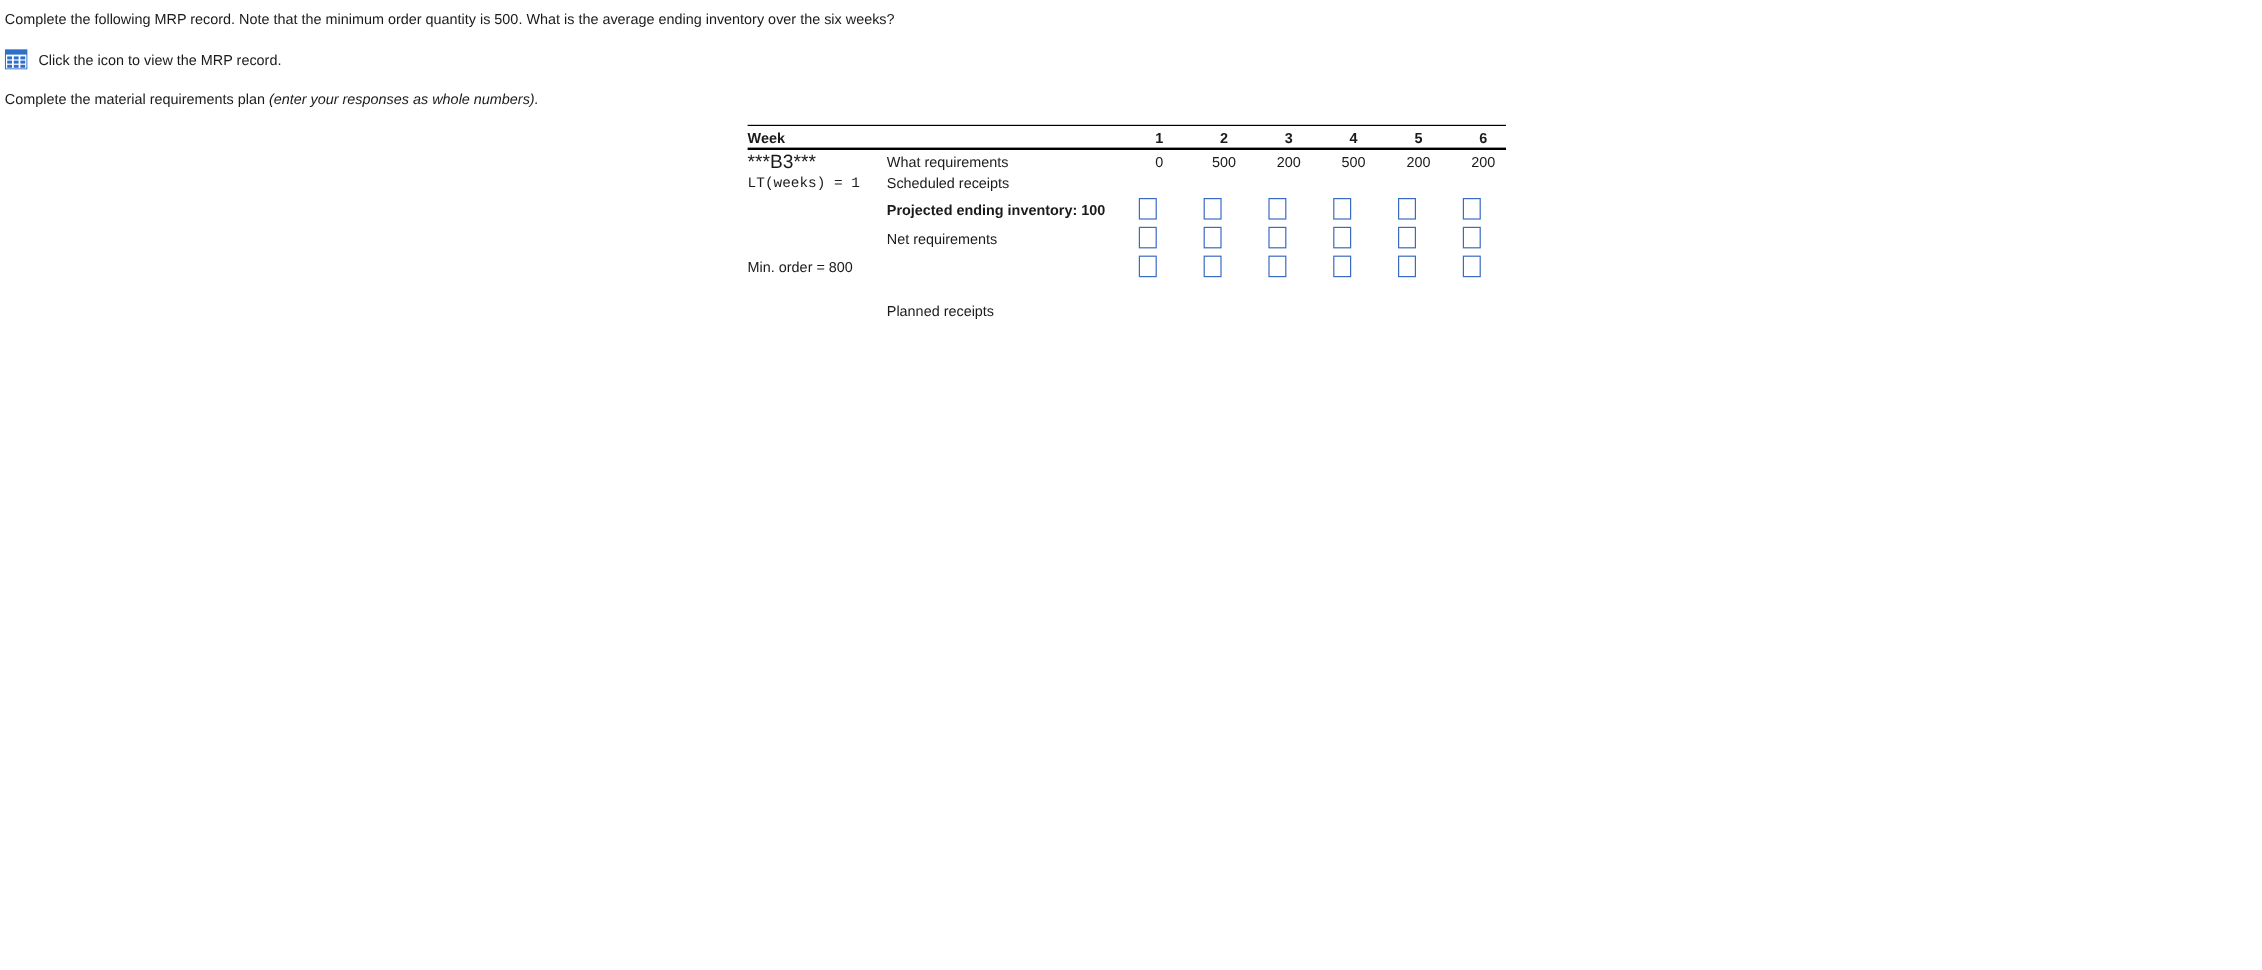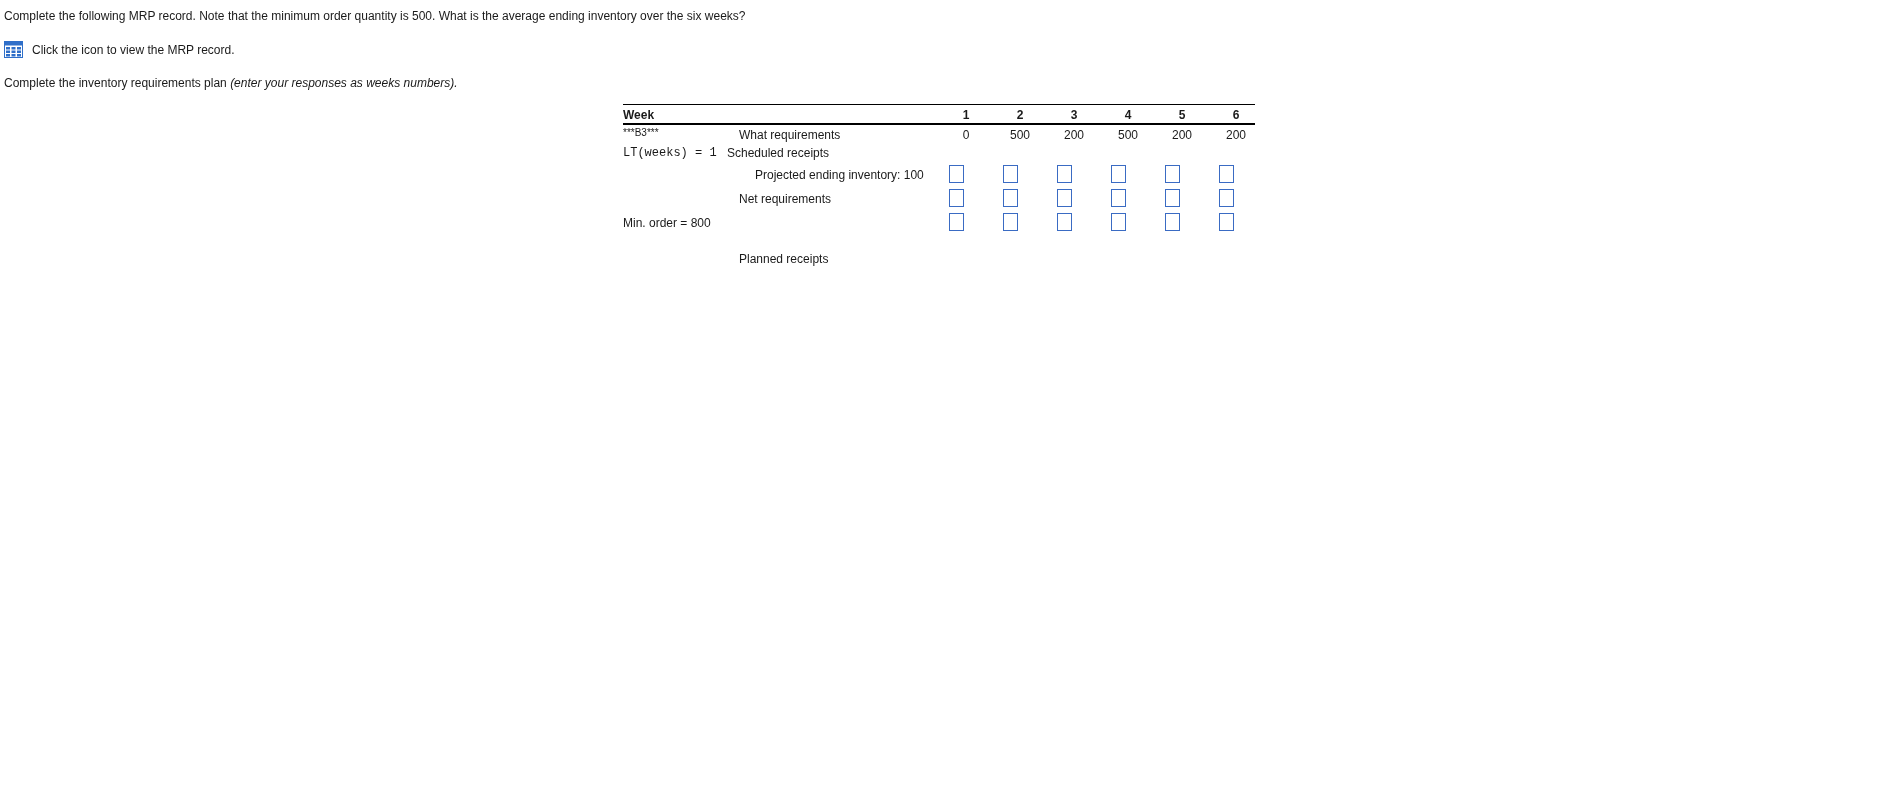--- a/index.html
+++ b/index.html
@@ -12,21 +12,21 @@
   .icon-btn { width: 19px; height: 17px; margin-right: 9px; cursor: pointer; display: inline-block; }
   .instr { position: absolute; left: 4px; top: 76px; white-space: nowrap; }
   .instr em { font-style: italic; }
 
   .mrp { position: absolute; left: 623px; top: 104px; width: 632px; }
   .rule-top { position: absolute; left: 0; top: 0; width: 632px; height: 1px; background: #000; }
   .rule-thick { position: absolute; left: 0; top: 19px; width: 632px; height: 2px; background: #000; }
   .cell { position: absolute; white-space: nowrap; font-size: 12px; }
   .bold { font-weight: bold; }
   .num { width: 40px; text-align: center; }
-  .stars { font-size: 10px; }
+  .stars { font-size: 16px; }
   .box {
     position: absolute; width: 15px; height: 18px; border: 1.5px solid #3a6bc3;
     background: #fff; box-sizing: border-box; padding: 0; margin: 0; outline: none;
   }
 </style>
 </head>
 <body>
 
 <div class="q-text">Complete the following MRP record. Note that the minimum order quantity is 500. What is the average ending inventory over the six weeks?</div>
 
@@ -43,43 +43,43 @@
         <rect x="13" y="9.5" width="4" height="2.5"></rect>
       <rect x="2" y="13" width="4" height="2.5"></rect>
         <rect x="7.5" y="13" width="4" height="2.5"></rect>
         <rect x="13" y="13" width="4" height="2.5"></rect>
     </g>
   </svg>
   <span>Click the icon to view the MRP record.</span>
 </div>
 
 <div class="instr">
-  <span>Complete the inventory requirements plan </span><em>(enter your responses as weeks numbers).</em>
+  <span>Complete the material requirements plan </span><em>(enter your responses as whole numbers).</em>
 </div>
 
 <div class="mrp">
   <div class="rule-top"></div>
   <div class="cell bold" style="left:0; top:4px;">Week</div>
 
   <div class="cell bold num" style="left:323px; top:4px;">1</div>
   <div class="cell bold num" style="left:377px; top:4px;">2</div>
   <div class="cell bold num" style="left:431px; top:4px;">3</div>
   <div class="cell bold num" style="left:485px; top:4px;">4</div>
   <div class="cell bold num" style="left:539px; top:4px;">5</div>
   <div class="cell bold num" style="left:593px; top:4px;">6</div>
 
   <div class="rule-thick"></div>
 
   <div class="cell stars" style="left:0; top:23px;">***B3***</div>
   <div class="cell" style="left:0; top:42px;font-family:Liberation Mono, monospace;">LT(weeks) = 1</div>
   <div class="cell" style="left:0; top:112px;">Min. order = 800</div>
 
   <div class="cell" style="left:116px; top:24px;">What requirements</div>
-  <div class="cell" style="left:104px; top:42px;">Scheduled receipts</div>
-  <div class="cell" style="left:132px; top:64px;">Projected ending inventory: 100</div>
+  <div class="cell" style="left:116px; top:42px;">Scheduled receipts</div>
+  <div class="cell" style="left:116px; top:64px;font-weight:bold;">Projected ending inventory: 100</div>
   <div class="cell" style="left:116px; top:88px;">Net requirements</div>
   <div class="cell" style="left:116px; top:112px;margin-top:36px;">Planned receipts</div>
 
   <div class="cell num" style="left:323px; top:24px;">0</div>
   <div class="cell num" style="left:377px; top:24px;">500</div>
   <div class="cell num" style="left:431px; top:24px;">200</div>
   <div class="cell num" style="left:485px; top:24px;">500</div>
   <div class="cell num" style="left:539px; top:24px;">200</div>
   <div class="cell num" style="left:593px; top:24px;">200</div>
 

